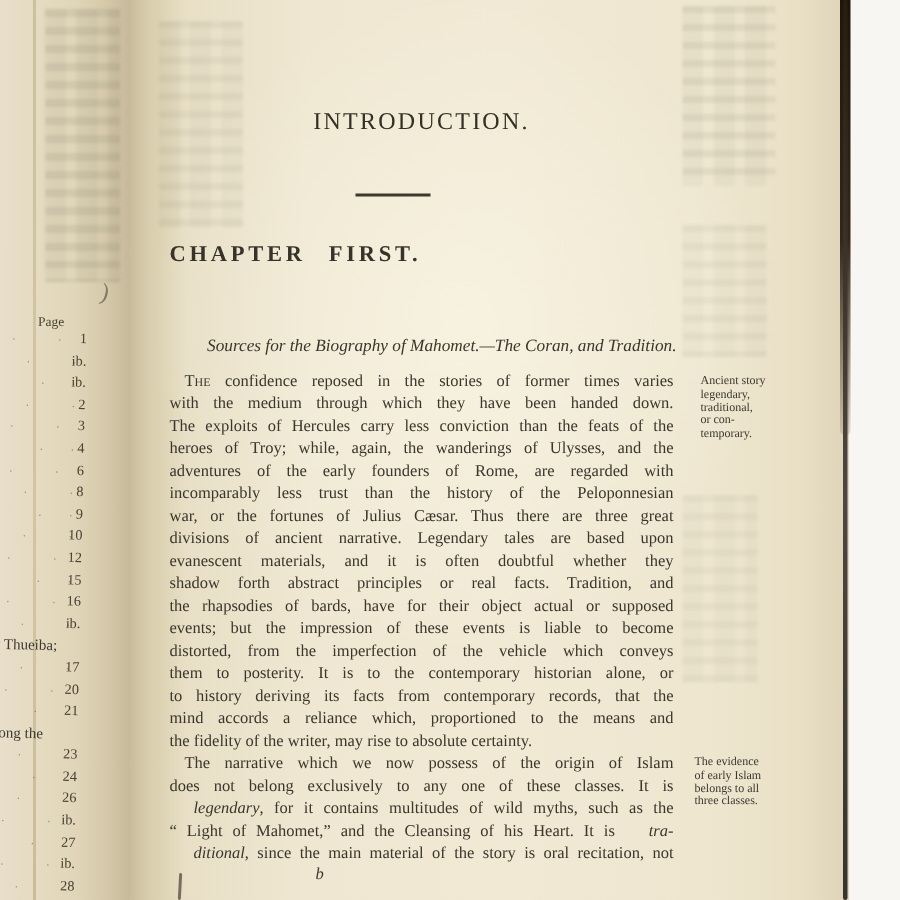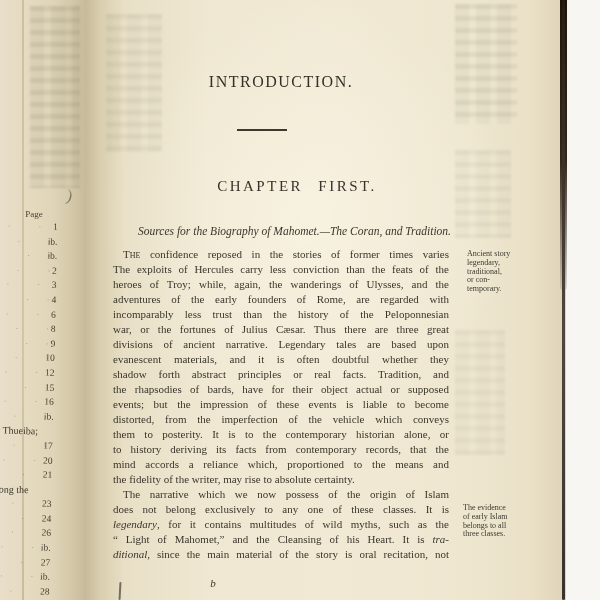--- a/index.html
+++ b/index.html
@@ -75,37 +75,37 @@
   .trow:nth-child(3n) .dots{left:28px;letter-spacing:8px;}
   .trow.frag{text-align:left;padding-left:0;font-size:10px;color:#3e3a2e;white-space:nowrap;}
   
   .title{
     position:absolute;left:113px;top:73px;width:336px;margin:0;
     text-align:center;font-size:16px;font-weight:normal;
     letter-spacing:1.5px;color:#353025;
   }
   .rule{position:absolute;left:237px;top:129px;width:50px;height:2px;background:#3d392f;}
   .chapter{
-    position:absolute;left:113px;top:162px;width:336px;margin:16px;
-    text-align:center;font-size:15px;font-weight:normal;
+    position:absolute;left:113px;top:162px;width:336px;margin:0;
+    font-size:15px;font-weight:bold;
     letter-spacing:2.5px;word-spacing:9px;color:#38332a;
   }
   .subtitle{
     position:absolute;left:111px;top:225px;width:340px;
     text-align:right;font-style:italic;font-size:11.5px;color:#3a362c;
   }
   
   .body{
     position:absolute;left:113px;top:247px;width:336px;
     font-size:11px;line-height:15px;color:#3a362c;
   }
   .bline{text-align:justify;text-align-last:justify;height:15px;overflow:visible;}
   .bline.indent{text-indent:10px;}
   .bline.end{text-align-last:left;}
-  .bline .i{font-style:italic;}
+  .bline .i{font-style:italic;margin-left:16px;}
   .bline .sc{font-variant:small-caps;}
   
   .sidenote{
     position:absolute;width:62px;font-size:8px;line-height:8.8px;color:#3d3930;margin-left:15px;
   }
   .sidenote.n0{left:452px;top:250px;}
   .sidenote.n1{left:448px;top:504px;}
   
   .signature{
     position:absolute;left:198px;top:577px;width:30px;text-align:center;
@@ -165,20 +165,21 @@
       <div class="trow"><span class="dots">· ·</span><span>28</span></div>
     </div>
 
   <h1 class="title">INTRODUCTION.</h1>
   <div class="rule"></div>
   <h2 class="chapter">CHAPTER FIRST.</h2>
   <div class="subtitle">Sources for the Biography of Mahomet.—The Coran, and Tradition.</div>
 
   <div class="body" id="bodyText">
       <div class="bline indent"><span class="sc">The</span><span> confidence reposed in the stories of former times varies</span></div>
+      <div class="bline"><span>with the medium through which they have been handed down.</span></div>
       <div class="bline"><span>The exploits of Hercules carry less conviction than the feats of the</span></div>
       <div class="bline"><span>heroes of Troy; while, again, the wanderings of Ulysses, and the</span></div>
       <div class="bline"><span>adventures of the early founders of Rome, are regarded with</span></div>
       <div class="bline"><span>incomparably less trust than the history of the Peloponnesian</span></div>
       <div class="bline"><span>war, or the fortunes of Julius Cæsar. Thus there are three great</span></div>
       <div class="bline"><span>divisions of ancient narrative. Legendary tales are based upon</span></div>
       <div class="bline"><span>evanescent materials, and it is often doubtful whether they</span></div>
       <div class="bline"><span>shadow forth abstract principles or real facts. Tradition, and</span></div>
       <div class="bline"><span>the rhapsodies of bards, have for their object actual or supposed</span></div>
       <div class="bline"><span>events; but the impression of these events is liable to become</span></div>

